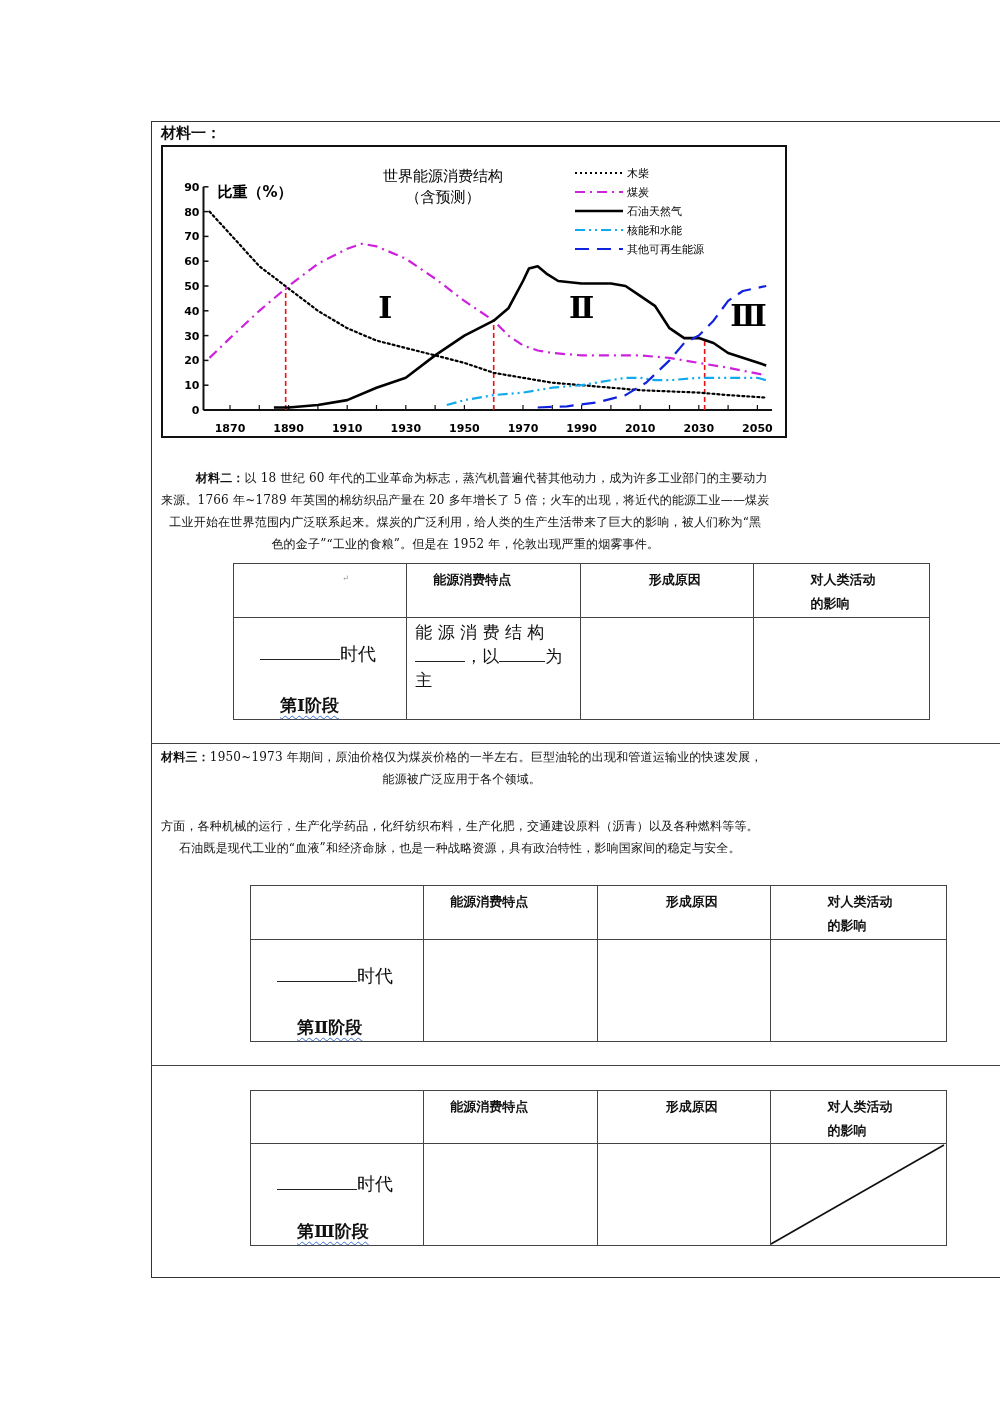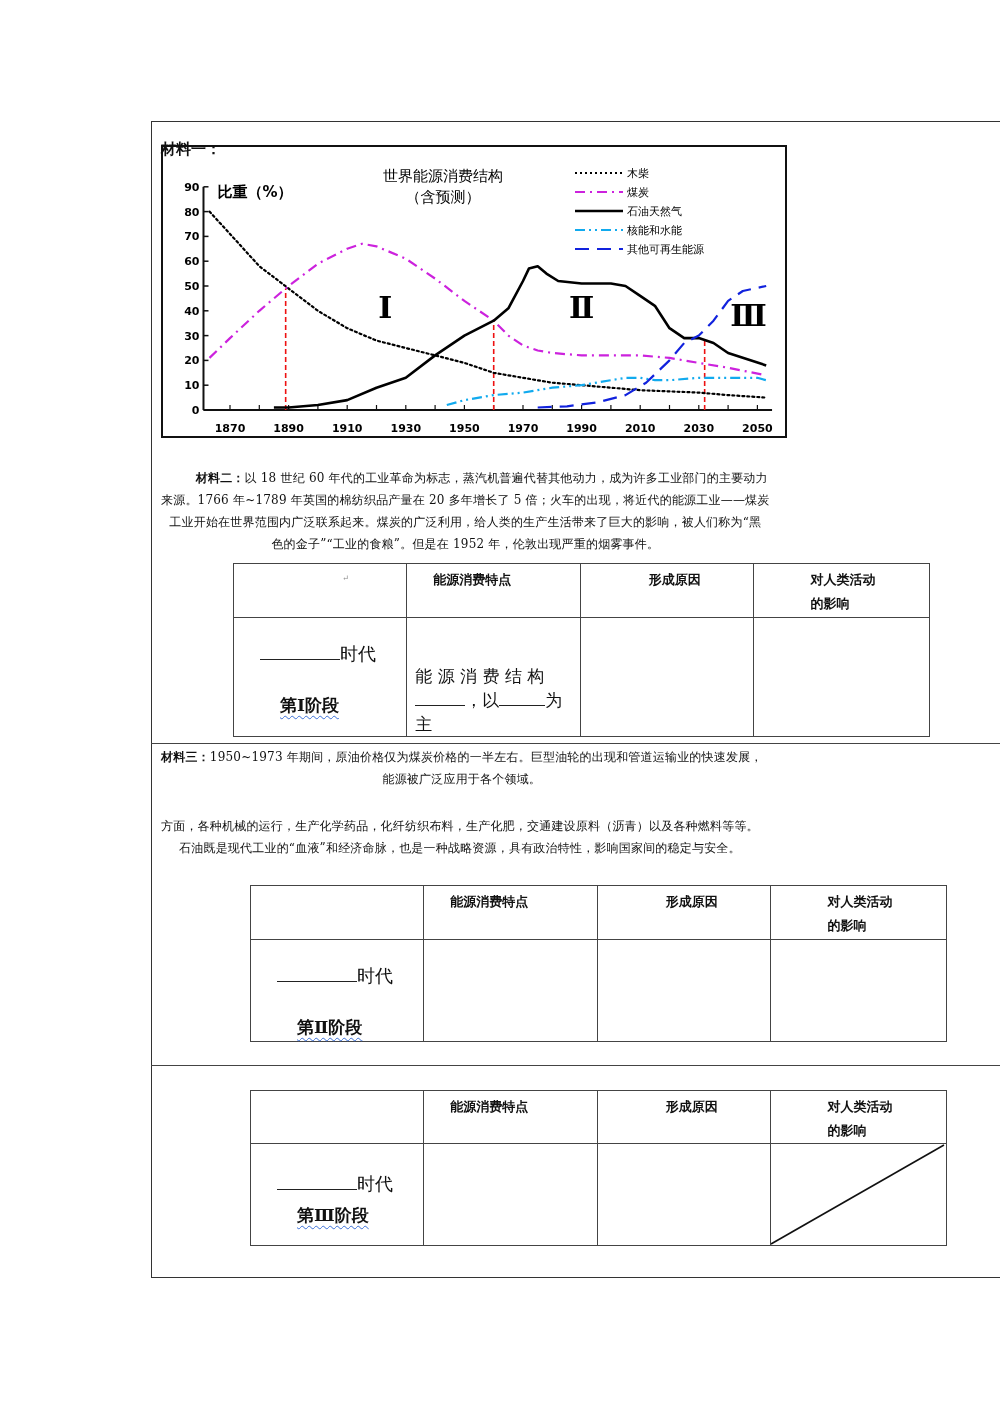--- a/index.html
+++ b/index.html
@@ -21,21 +21,21 @@
   .era { font-size: 18px; margin-top: 16px; }
   .stage { font-size: 17px; font-weight: bold; text-decoration: underline wavy #3b6fd6; text-decoration-thickness: 1px; text-underline-offset: 4px; }
 </style>
 </head>
 <body>
 
 <div class="frame"></div>
 <div class="hline" style="top:743px"></div>
 <div class="hline" style="top:1065px"></div>
 
-<div class="label-mat" style="left:161px; top:140px;">材料一：</div>
+<div class="label-mat" style="left:161px; top:124px;">材料一：</div>
 
 <div class="chart-box">
   <svg id="chart-svg" width="622" height="289" viewBox="0 0 622 289">
       <line x1="40.49000000000001" y1="263" x2="609.0500000000001" y2="263" stroke="#111" stroke-width="2"></line>
       <line x1="40.49000000000001" y1="263" x2="40.49000000000001" y2="39.80000000000001" stroke="#111" stroke-width="2"></line>
       <line x1="40.49000000000001" y1="263" x2="45.49000000000001" y2="263" stroke="#111" stroke-width="1.5"></line>
       <text x="36.49000000000001" y="267" text-anchor="end" font-size="11" font-weight="bold" font-family="DejaVu Sans, sans-serif">0</text>
       <line x1="40.49000000000001" y1="238.2" x2="45.49000000000001" y2="238.2" stroke="#111" stroke-width="1.5"></line>
       <text x="36.49000000000001" y="242.2" text-anchor="end" font-size="11" font-weight="bold" font-family="DejaVu Sans, sans-serif">10</text>
       <line x1="40.49000000000001" y1="213.39999999999998" x2="45.49000000000001" y2="213.39999999999998" stroke="#111" stroke-width="1.5"></line>
@@ -135,21 +135,21 @@
             <div>的影响</div>
           </div>
         </td>
   </tr>
   <tr style="height:102px;">
     <td>
       <div style="position:absolute; left:26px; top:24px;"><span class="blank" style="width:80px;"></span><span class="era">时代</span></div>
       <div class="stage" style="position:absolute; left:46px; top:76px;">第Ⅰ阶段</div>
     </td>
     <td>
-      <div style="font-size:17px; line-height:24px; padding:2px 6px 0 8px;margin-top:44px;">
+      <div style="font-size:17px; line-height:24px; padding:2px 6px 0 8px;">
         <div>能 源 消 费 结 构</div>
         <div><span class="blank" style="width:50px;"></span><span>，以</span><span class="blank" style="width:46px;"></span><span>为</span></div>
         <div>主</div>
       </div>
     </td>
     <td></td>
     <td></td>
   </tr>
 </tbody>
   </table>
@@ -205,21 +205,21 @@
     <td style="width:175px;">
           <div class="hdr" style="padding:4px 0 0 56px;">
             <div>对人类活动</div>
             <div>的影响</div>
           </div>
         </td>
   </tr>
   <tr style="height:102px;">
     <td>
       <div style="position:absolute; left:26px; top:28px;"><span class="blank" style="width:80px;"></span><span class="era">时代</span></div>
-      <div class="stage" style="position:absolute; left:46px; top:60px;">第Ⅲ阶段</div>
+      <div class="stage" style="position:absolute; left:46px; top:76px;">第Ⅲ阶段</div>
     </td>
     <td></td>
     <td></td>
     <td>
       <svg width="175" height="102" style="position:absolute; left:0; top:0;">
             <line x1="0" y1="100" x2="173" y2="1" stroke="#111" stroke-width="1.6"></line>
           </svg>
     </td>
   </tr>
 </tbody>

